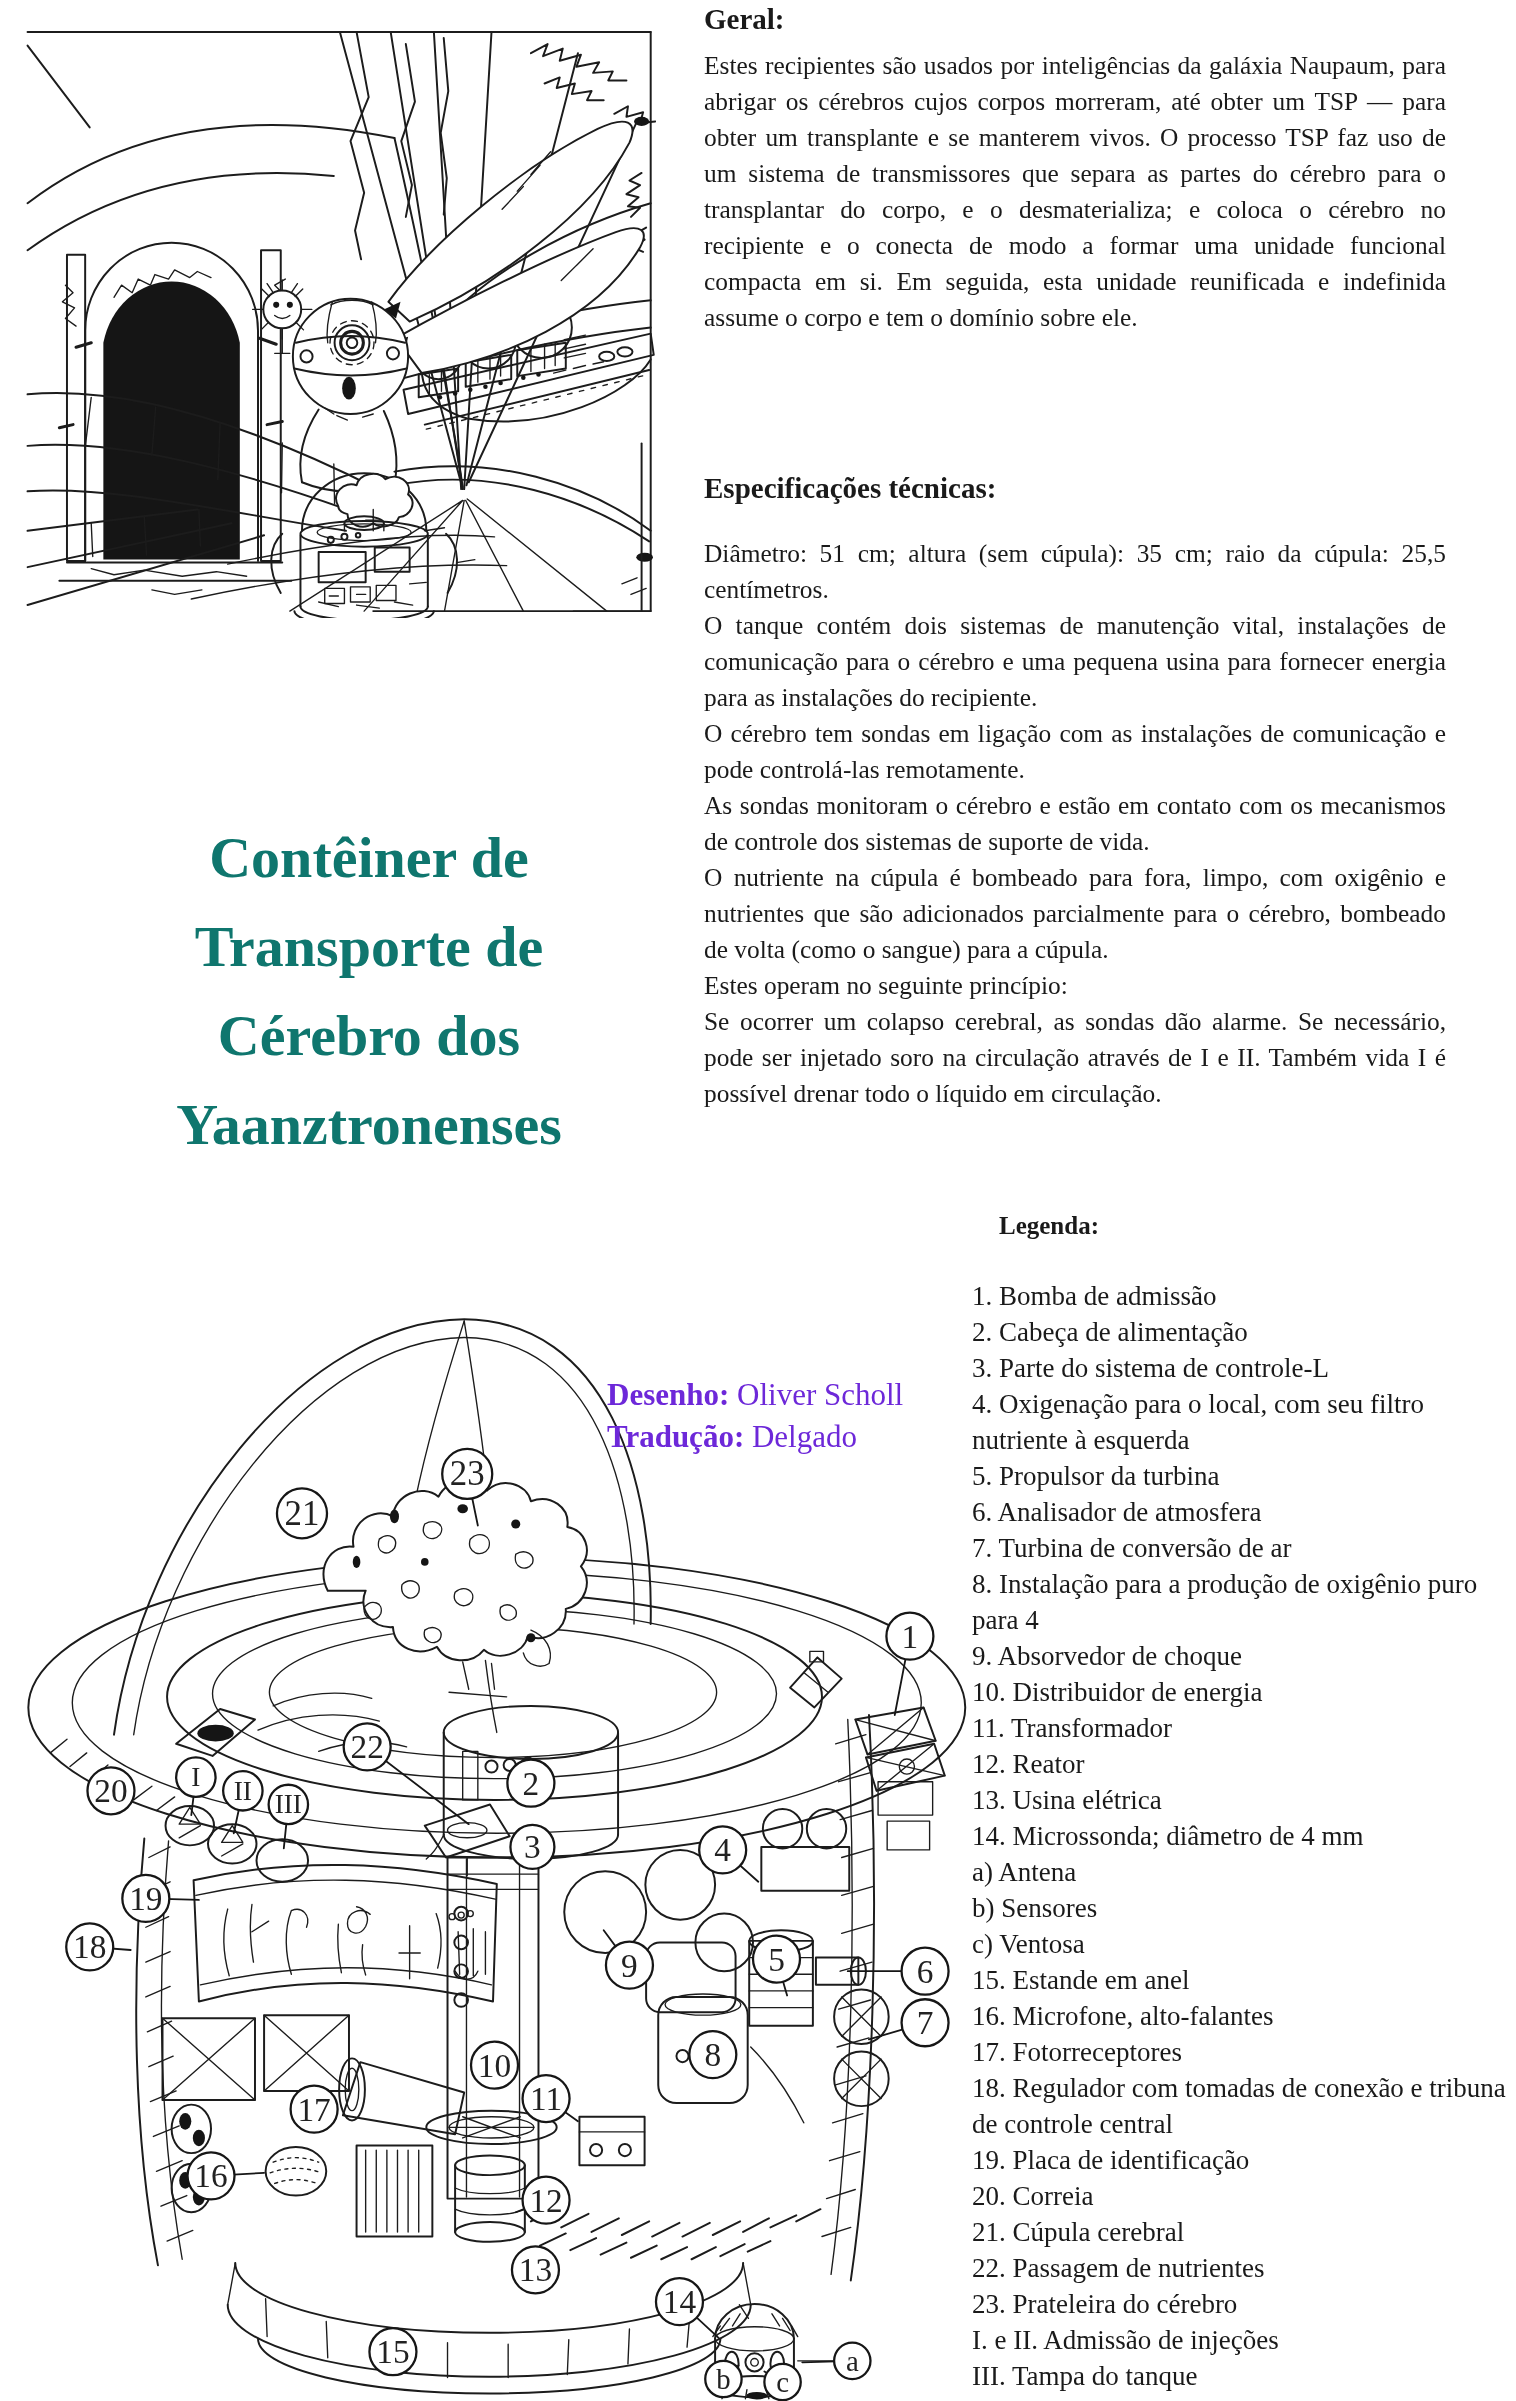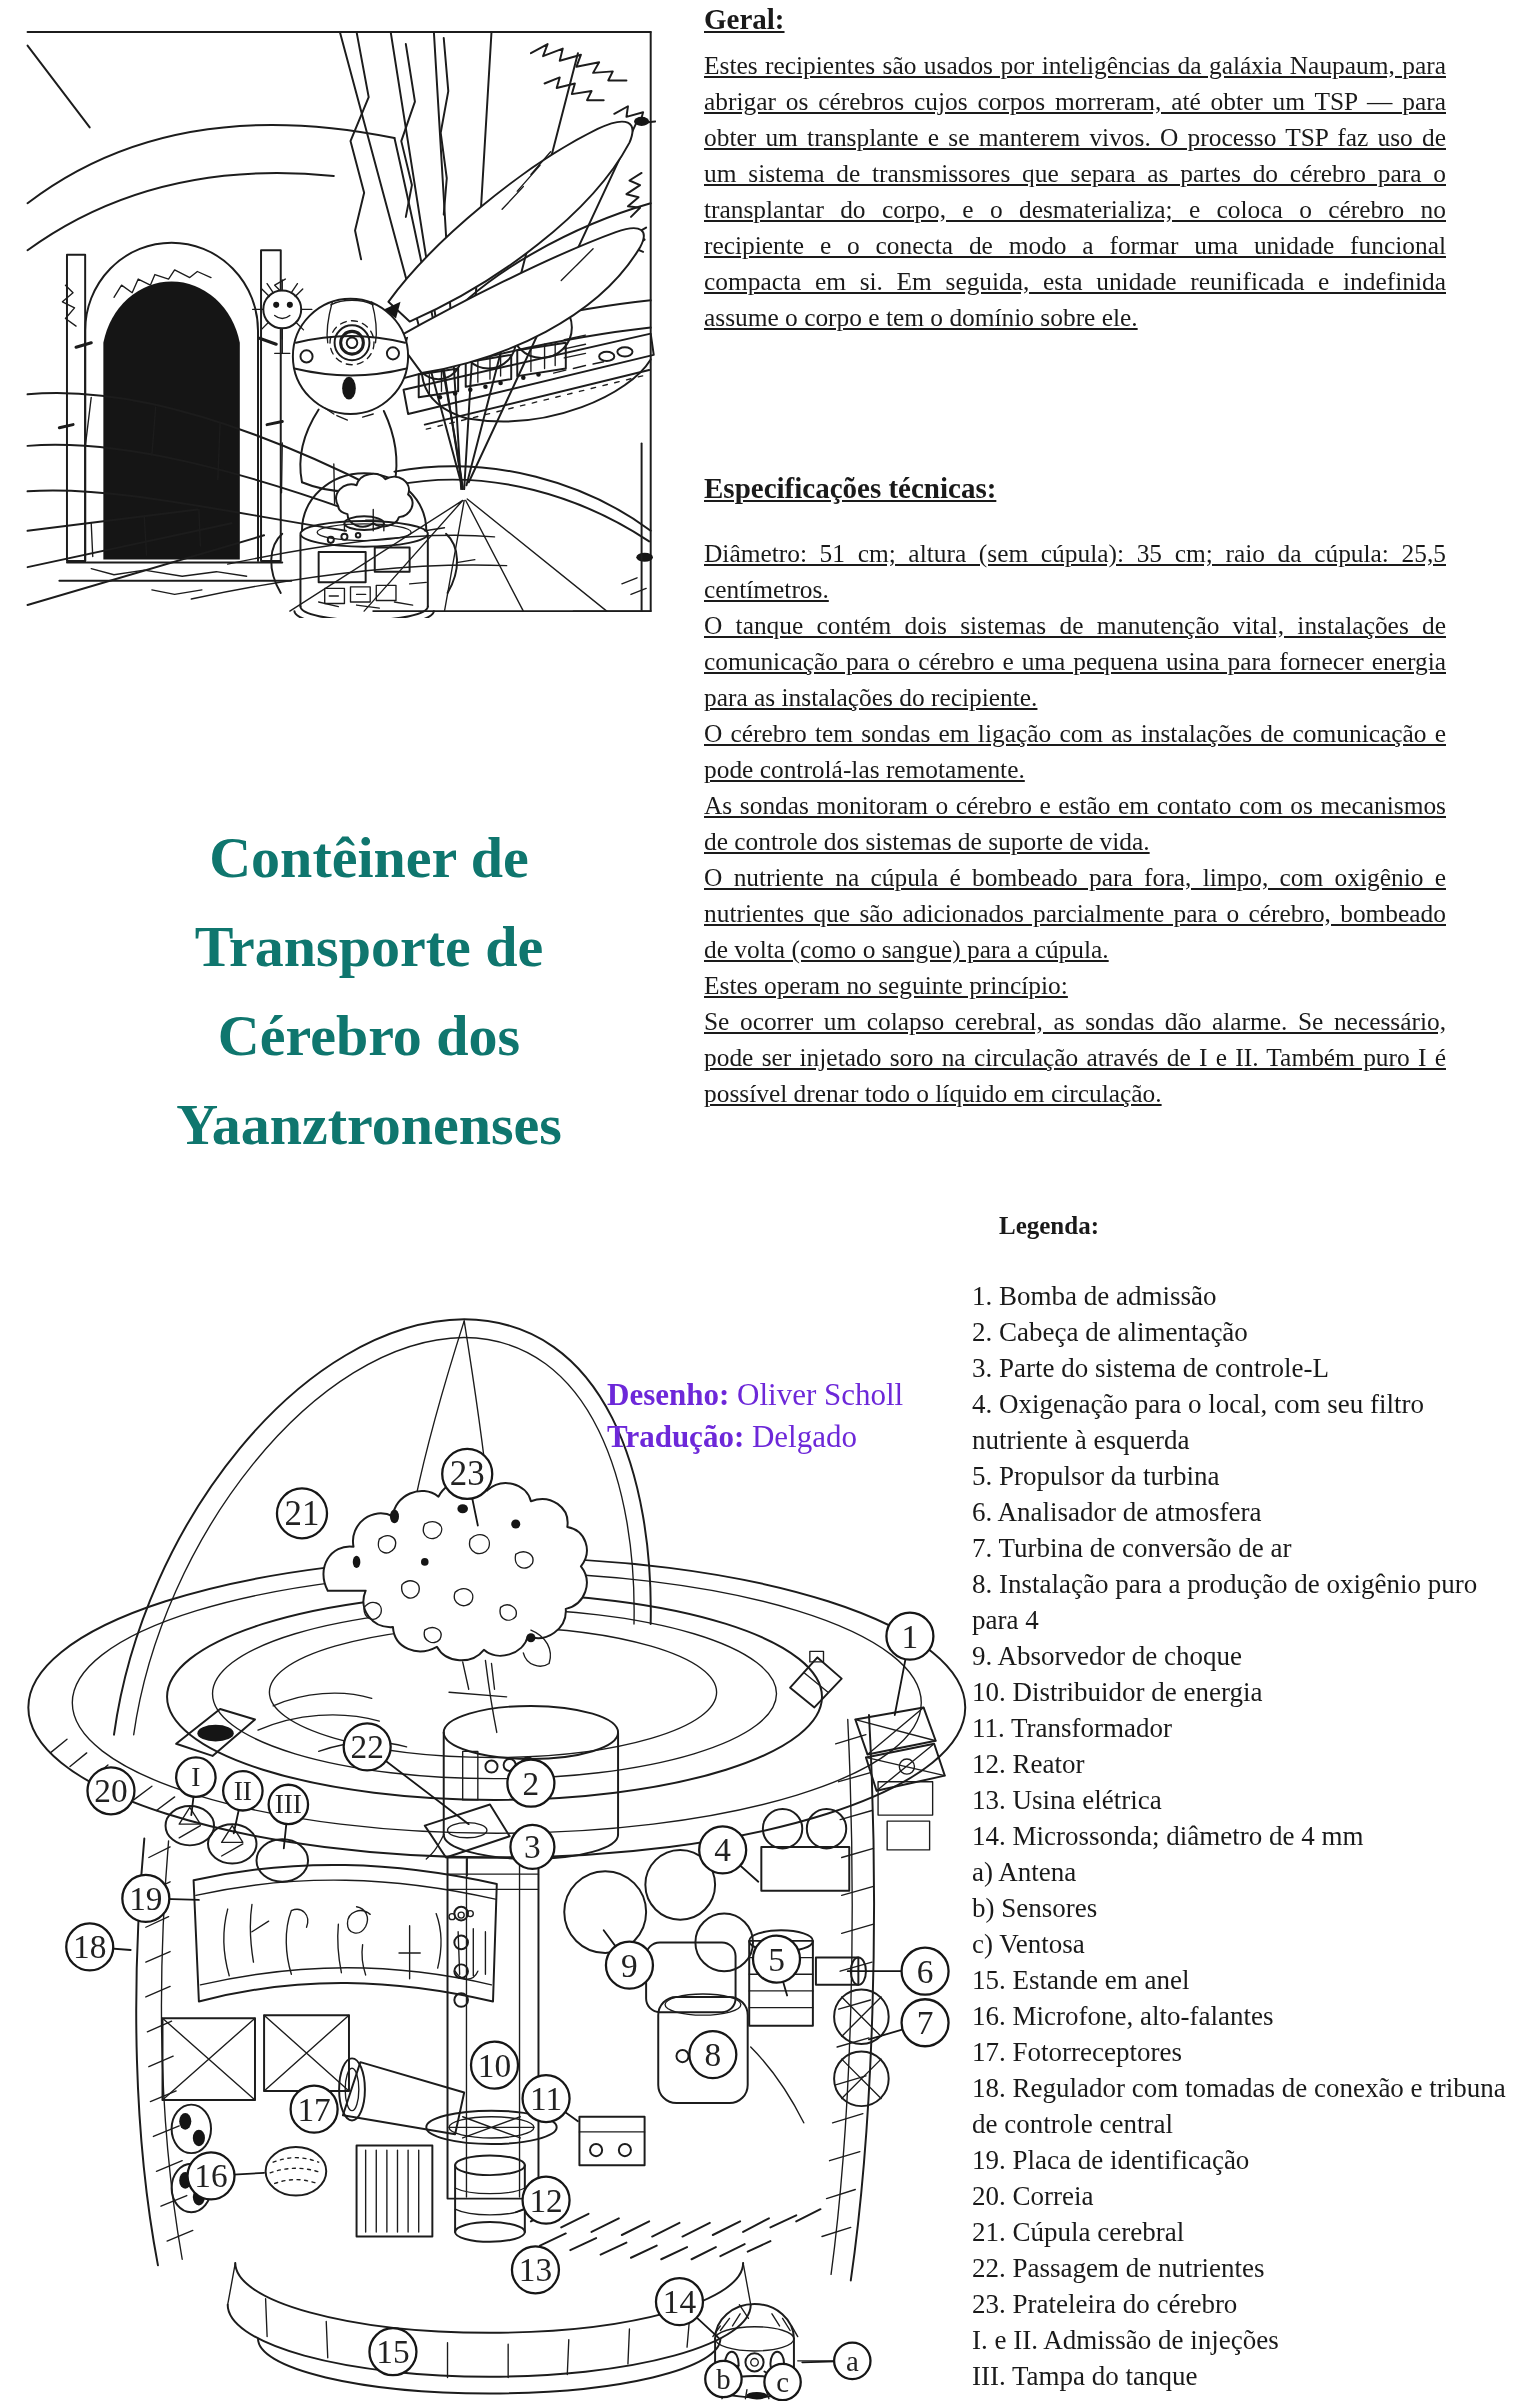--- a/index.html
+++ b/index.html
@@ -10,21 +10,21 @@
   }
   svg{position:absolute;display:block;}
   svg path, svg line, svg circle, svg ellipse, svg rect{
     fill:none;stroke:#1c1c1c;stroke-width:2.6;stroke-linecap:round;stroke-linejoin:round;
   }
   svg .fill{fill:#151515;stroke:none;}
   svg .thin{stroke-width:1.8;}
   svg .thick{stroke-width:4;}
   svg .white{fill:#ffffff;}
   .col-right{position:absolute;left:704px;top:0;width:752px;}
-  .col-right > div{position:absolute;left:0;right:10px;text-decoration:underline;}
+  .col-right > div{position:absolute;left:0;right:10px;}
   .h{font-weight:bold;font-size:29px;}
   .bodytxt{font-size:25.4px;line-height:36px;text-align:justify;}
   .bodytxt div{text-align:justify;}
   .geral-h{top:3px;}
   .geral-b{top:47px;}
   .specs-h{top:472px;}
   .specs-b{top:535px;}
   .doc-title{
     position:absolute;left:58px;top:813px;width:622px;text-align:center;
     font-weight:bold;font-size:58px;line-height:89px;color:#0f766e;
@@ -200,21 +200,21 @@
     <div class="h geral-h">Geral:</div>
     <div class="bodytxt geral-b">Estes recipientes são usados por inteligências da galáxia Naupaum, para abrigar os cérebros cujos corpos morreram, até obter um TSP — para obter um transplante e se manterem vivos. O processo TSP faz uso de um sistema de transmissores que separa as partes do cérebro para o transplantar do corpo, e o desmaterializa; e coloca o cérebro no recipiente e o conecta de modo a formar uma unidade funcional compacta em si. Em seguida, esta unidade reunificada e indefinida assume o corpo e tem o domínio sobre ele.</div>
     <div class="h specs-h">Especificações técnicas:</div>
     <div class="bodytxt specs-b">
       <div>Diâmetro: 51 cm; altura (sem cúpula): 35 cm; raio da cúpula: 25,5 centímetros.</div>
       <div>O tanque contém dois sistemas de manutenção vital, instalações de comunicação para o cérebro e uma pequena usina para fornecer energia para as instalações do recipiente.</div>
       <div>O cérebro tem sondas em ligação com as instalações de comunicação e pode controlá-las remotamente.</div>
       <div>As sondas monitoram o cérebro e estão em contato com os mecanismos de controle dos sistemas de suporte de vida.</div>
       <div>O nutriente na cúpula é bombeado para fora, limpo, com oxigênio e nutrientes que são adicionados parcialmente para o cérebro, bombeado de volta (como o sangue) para a cúpula.</div>
       <div>Estes operam no seguinte princípio:</div>
-      <div>Se ocorrer um colapso cerebral, as sondas dão alarme. Se necessário, pode ser injetado soro na circulação através de I e II. Também puro I é possível drenar todo o líquido em circulação.</div>
+      <div>Se ocorrer um colapso cerebral, as sondas dão alarme. Se necessário, pode ser injetado soro na circulação através de I e II. Também vida I é possível drenar todo o líquido em circulação.</div>
     </div>
   </div>
 
   <div class="doc-title">
     <div>Contêiner de</div>
     <div>Transporte de</div>
     <div>Cérebro dos</div>
     <div>Yaanztronenses</div>
   </div>
 

